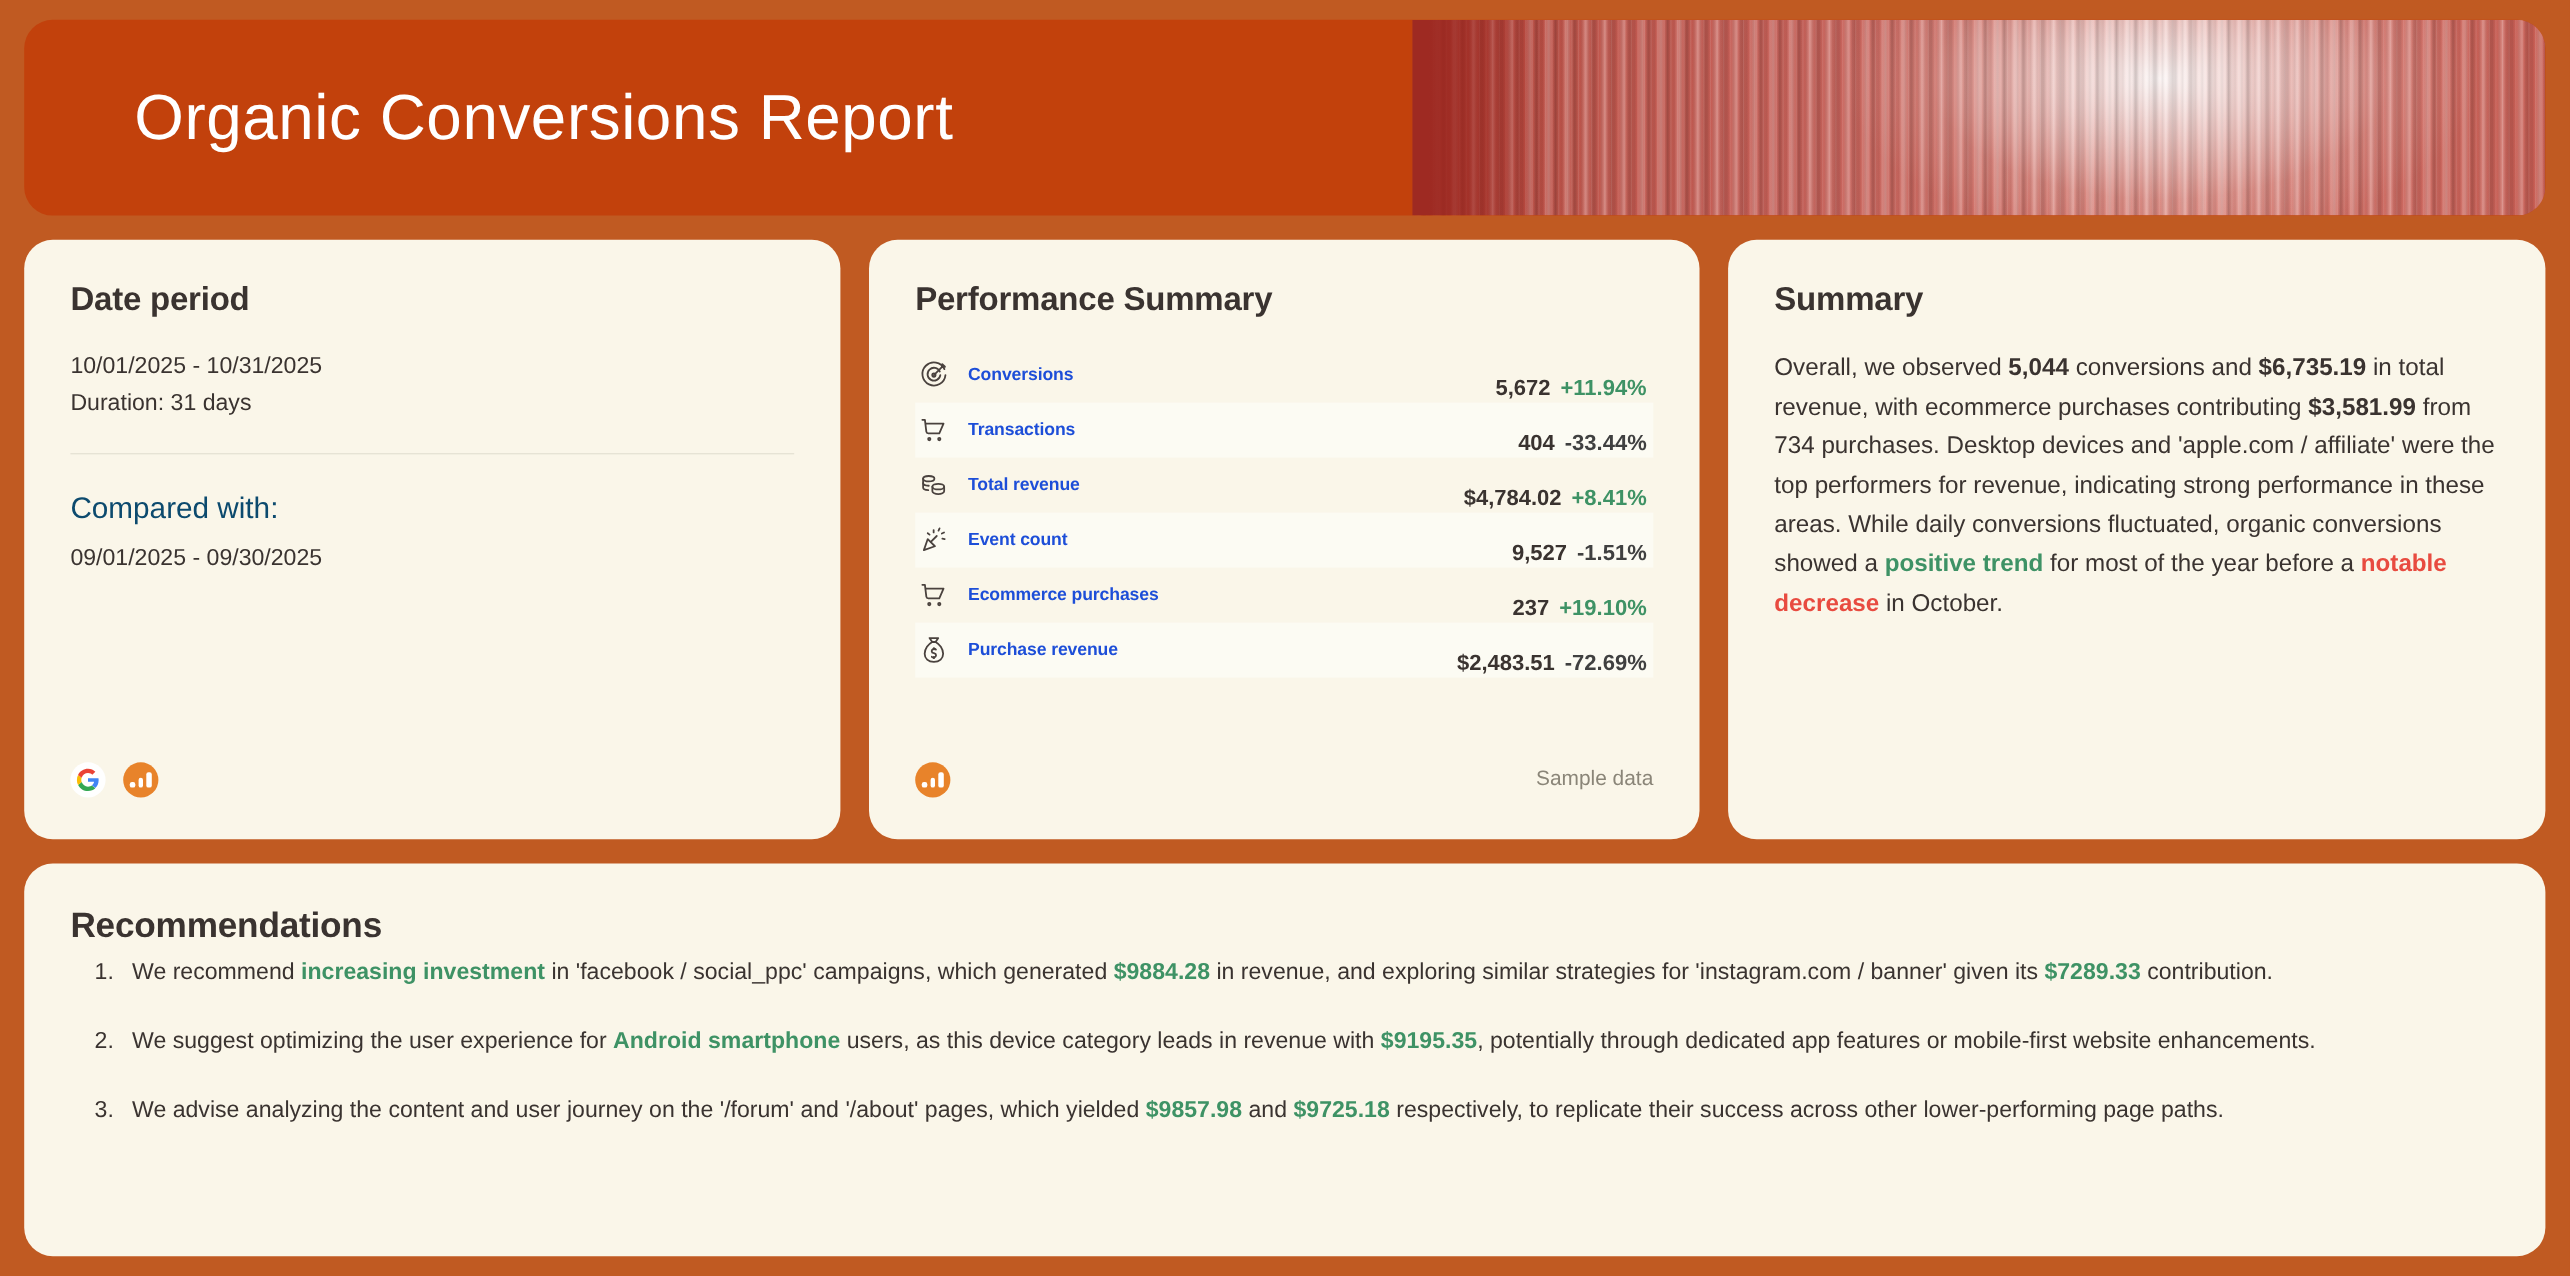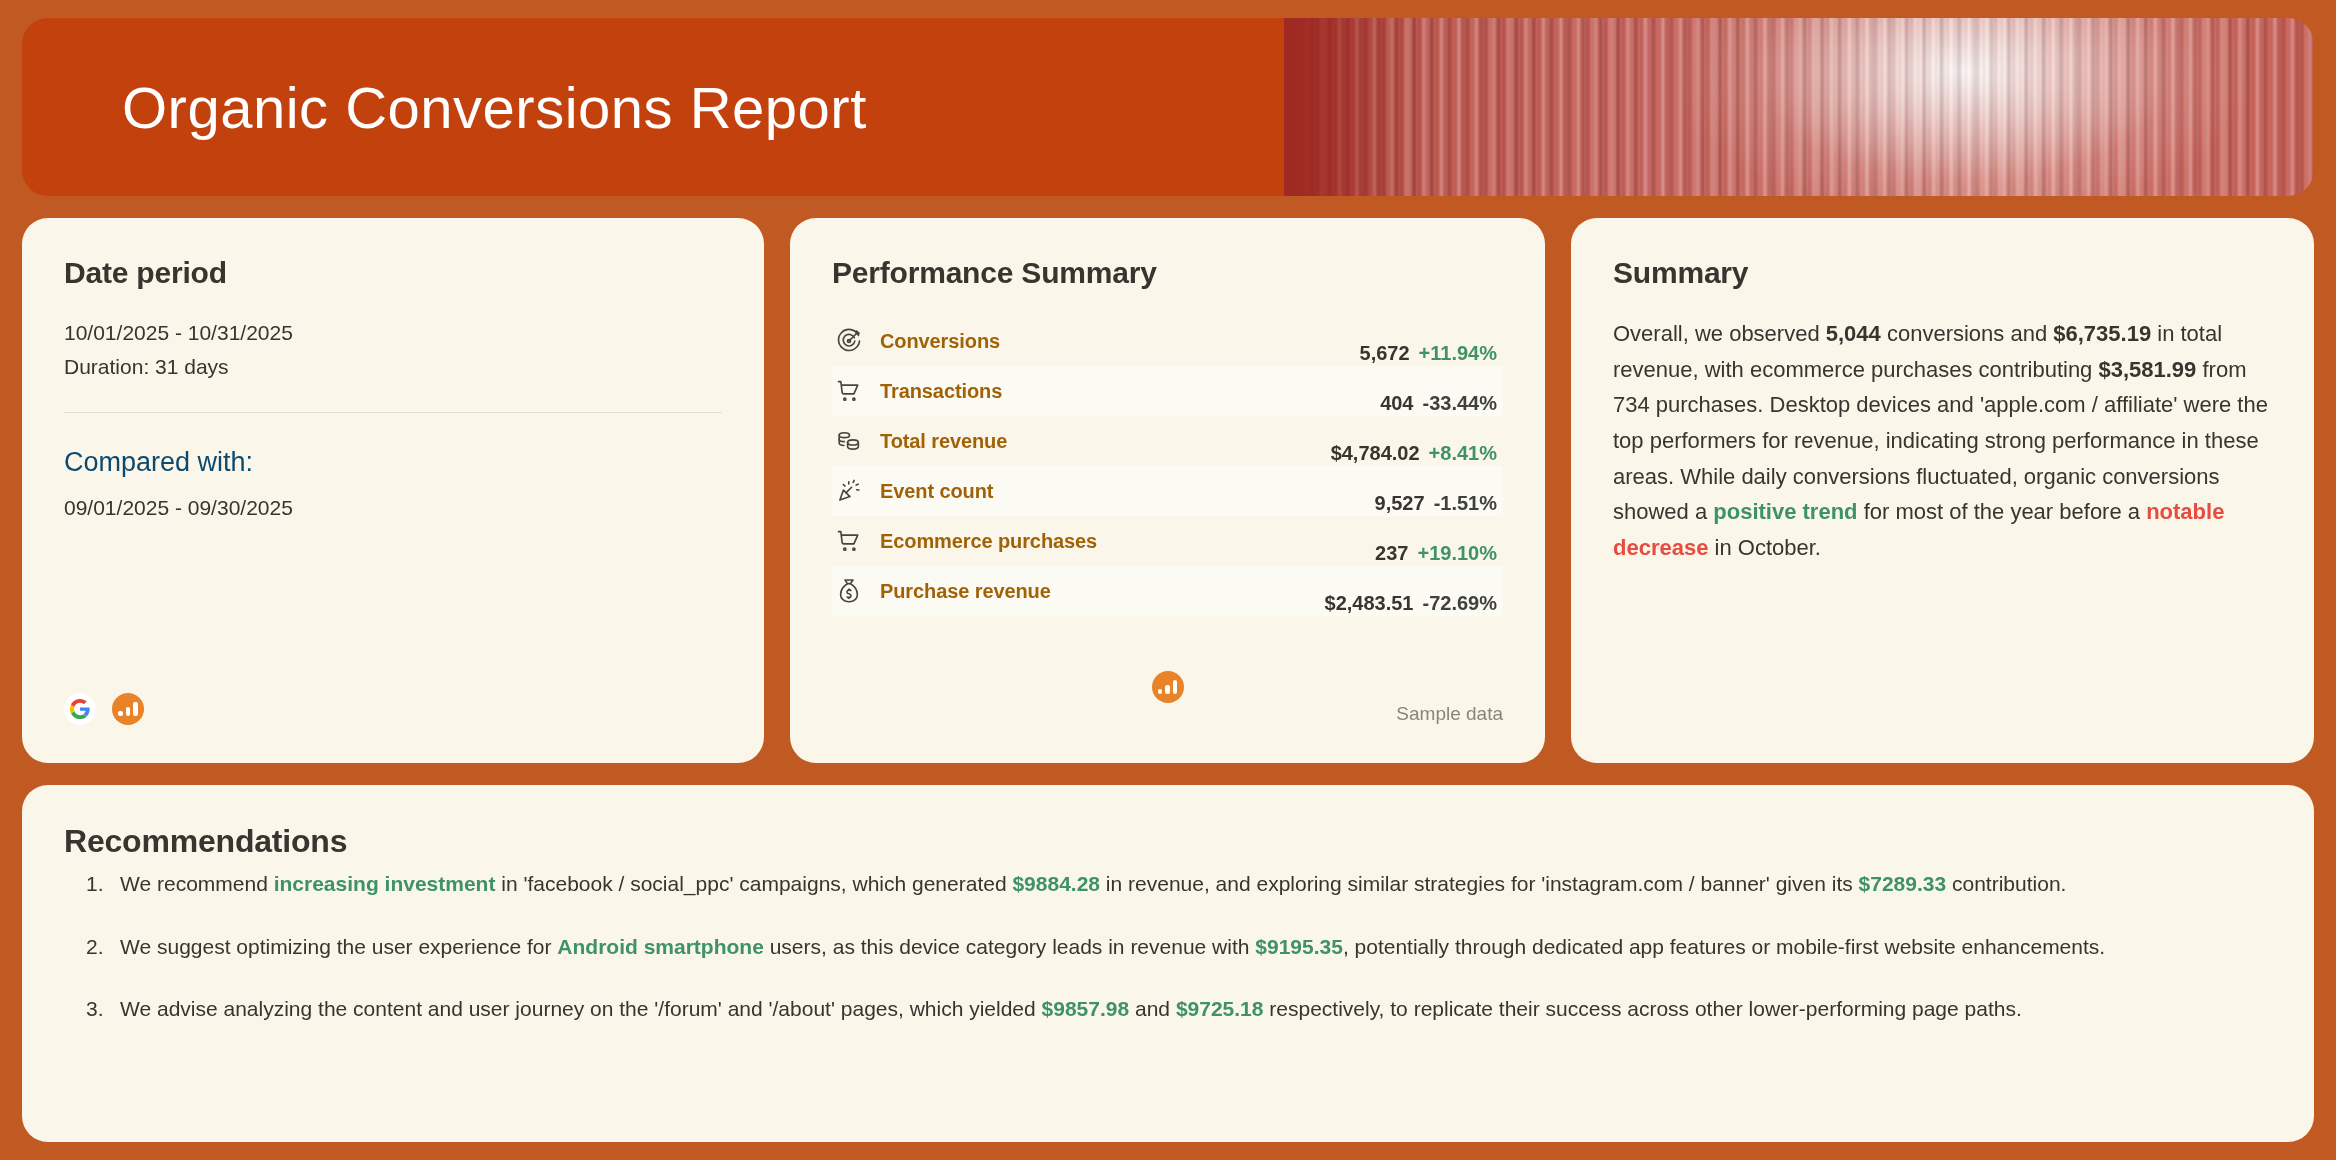--- a/index.html
+++ b/index.html
@@ -201,44 +201,43 @@
     flex: none;
     margin-right: 16px;
     display: flex;
     align-items: center;
     justify-content: center;
     color: #4A423E;
   }
   .metric-icon svg { display: block; }
 
   .metric-label {
-    font-size: 20px;
+    font-size: 16px;
     font-weight: 700;
-    color: #a16207;
+    color: #1d4ed8;
     letter-spacing: -0.1px;
   }
 
   .metric-vals {
     margin-left: auto;
     display: flex;
     align-items: baseline;
     gap: 9px;
     font-size: 20px;
     margin-top: 24px;
   }
   .metric-value { font-weight: 700; color: #3A3330; }
   .metric-delta { font-weight: 700; }
   .metric-delta.up   { color: #3E9265; }
   .metric-delta.down { color: #404040; }
 
   .perf-footer {
     margin-top: auto;
     display: flex;
     align-items: center;
-    flex-direction: column;
   }
   .sample-data {
     margin-left: auto;
     font-size: 19px;
     color: #8A8578;
   }
 
   
   .summary-text {
     font-size: 22px;

